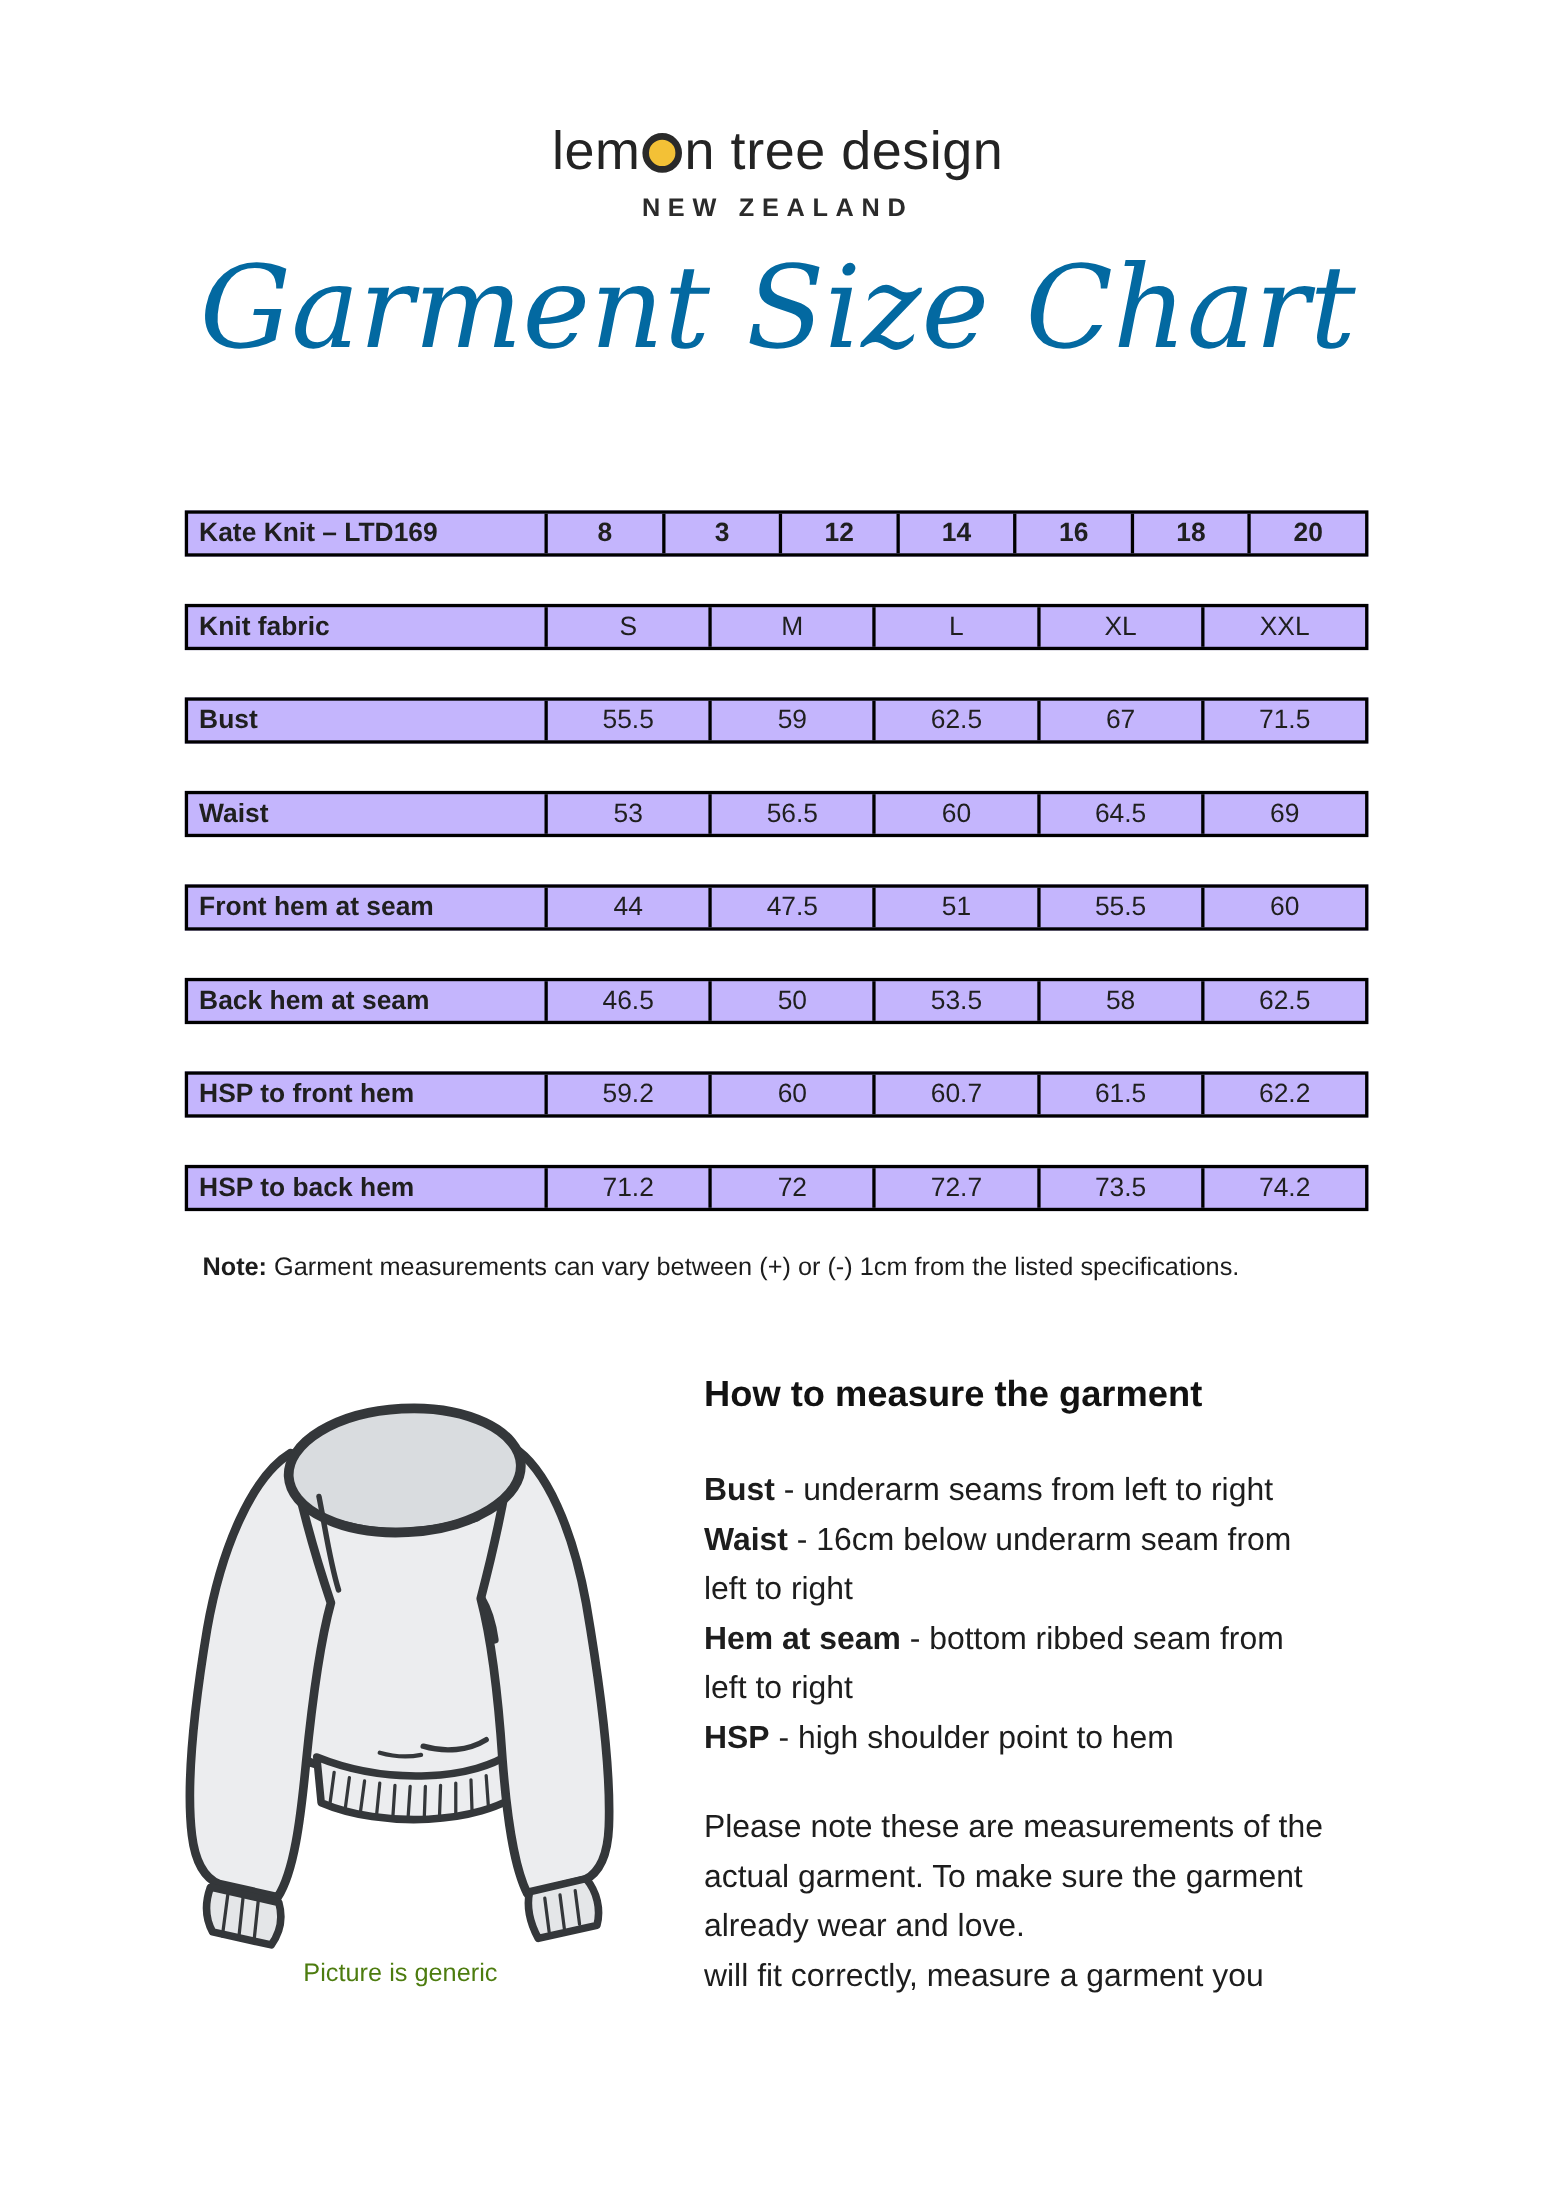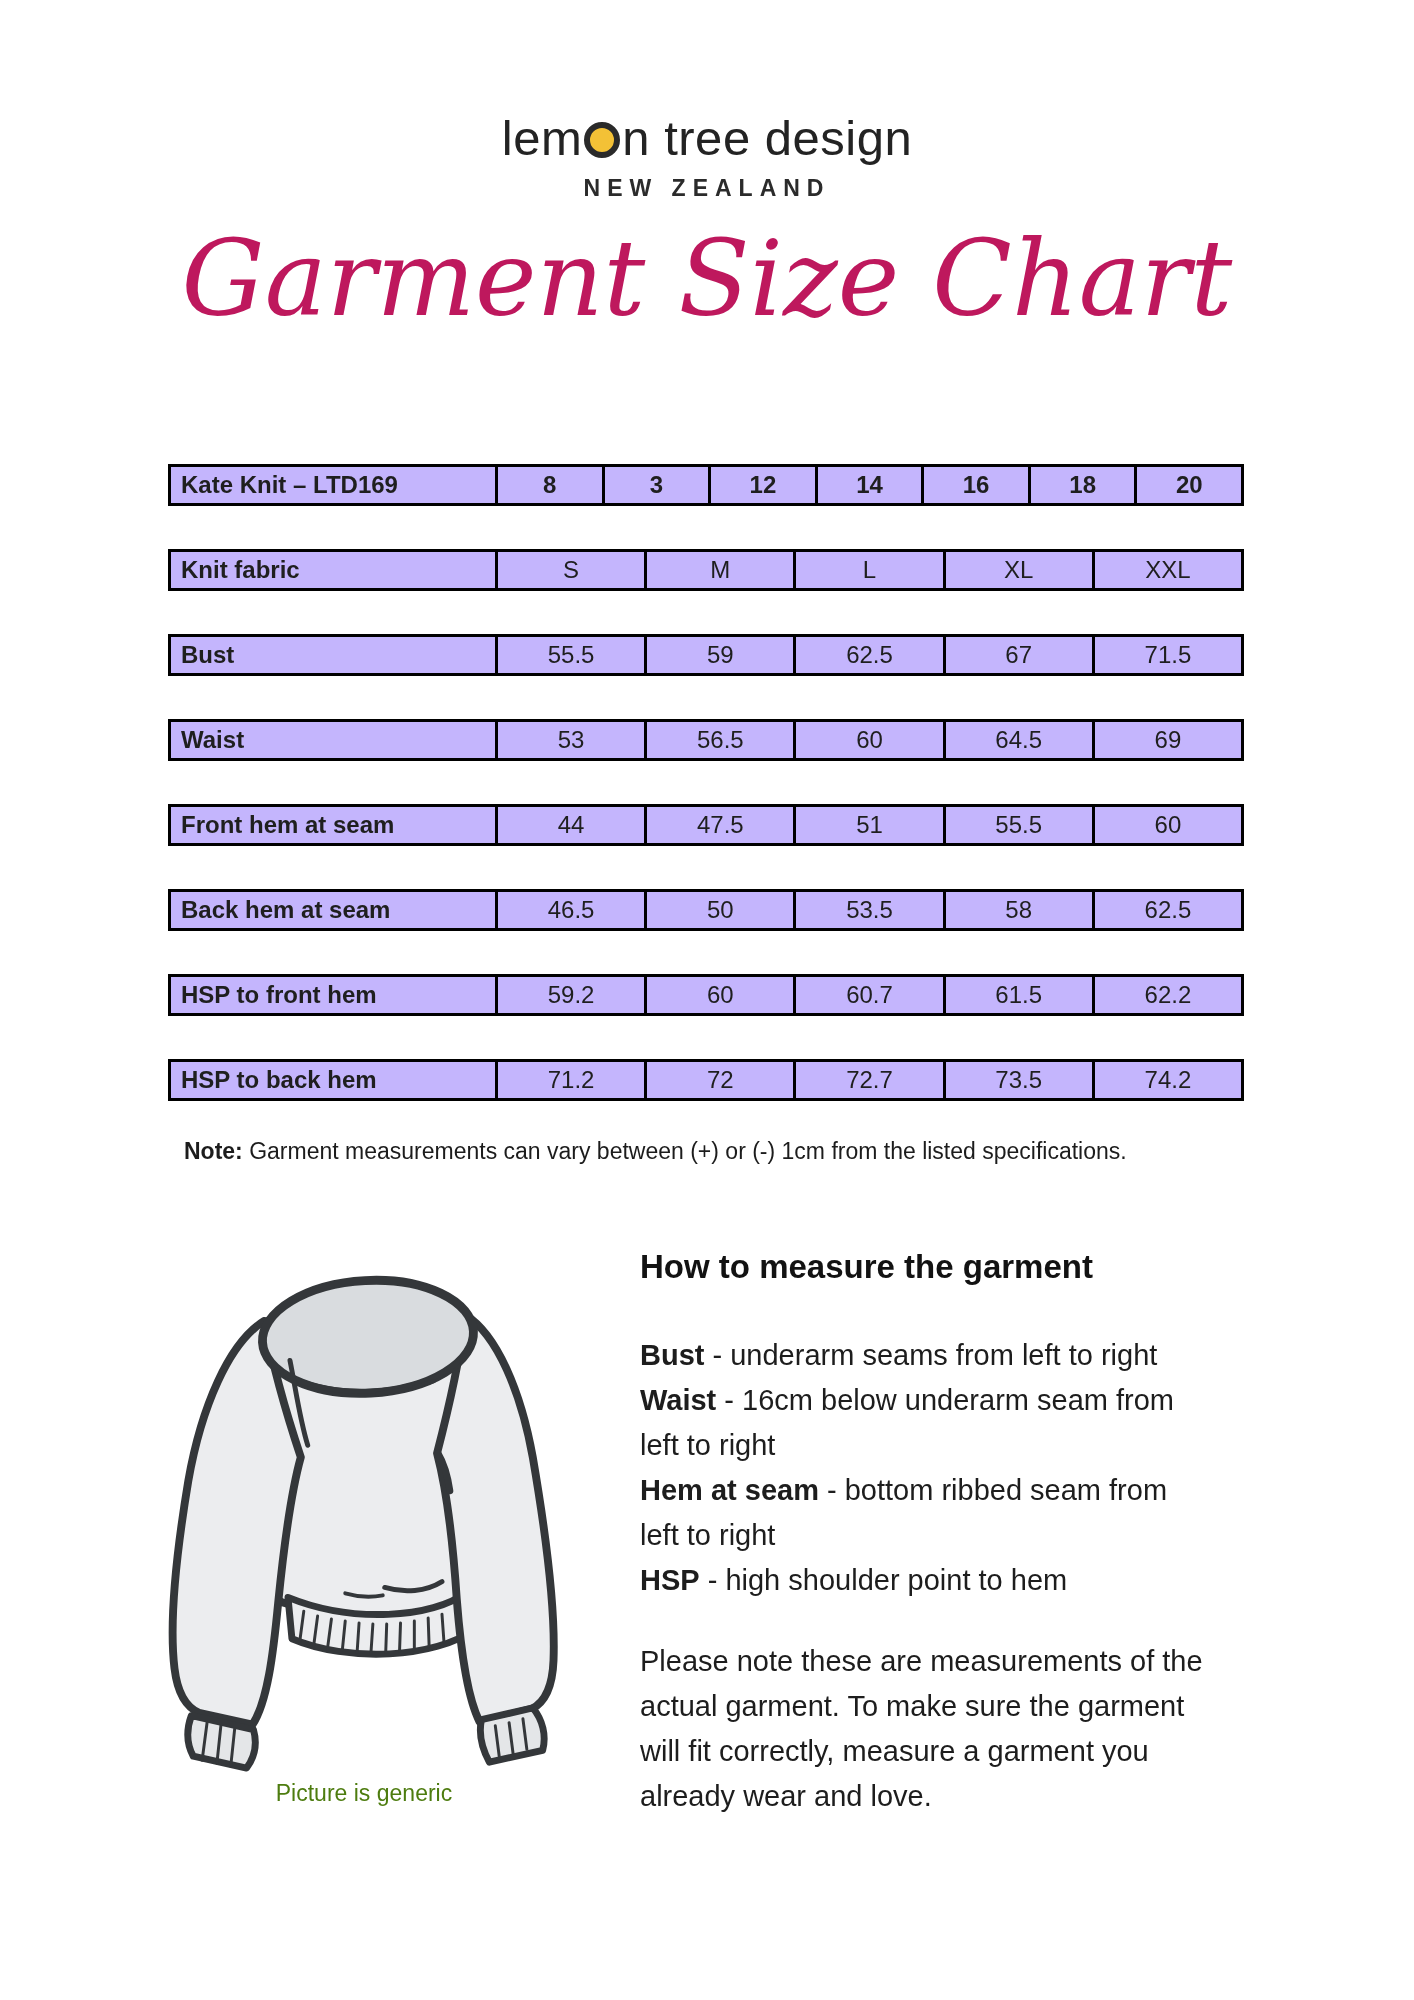--- a/index.html
+++ b/index.html
@@ -14,21 +14,21 @@
   .dot {
     display:inline-block; width:24px; height:24px; border-radius:50%;
     background:#F3C136; border:6px solid #2a2a2a; transform:translateY(3px); margin:0 2px;
   }
   .brand-sub { margin-top:9px; font-size:23px; font-weight:bold; letter-spacing:7px; color:#2b2b2b; }
 
   
   .script-title {
     position:absolute; top:218px; left:0; width:100%; margin:0; text-align:center;
     font-family:"DejaVu Serif", serif; font-style:italic; font-weight:normal;
-    font-size:104px; color:#be185d;
+    font-size:104px; color:#0369a1;
   }
 
   
   .chart { position:absolute; left:168px; top:464px; width:1076px; }
   .row {
     display:flex; box-sizing:border-box; height:42px; border:3px solid #000;
     margin-bottom:43px; background:#c4b5fd;
   }
   .row:last-child { margin-top:13px; }
   .cell { display:flex; align-items:center; justify-content:center; font-size:24px; box-sizing:border-box; }
@@ -196,18 +196,18 @@
         <div class="def-line"><span class="b">Bust</span><span> - underarm seams from left to right</span></div>
         <div class="def-line"><span class="b">Waist</span><span> - 16cm below underarm seam from</span></div>
         <div class="def-line"><span>left to right</span></div>
         <div class="def-line"><span class="b">Hem at seam</span><span> - bottom ribbed seam from</span></div>
         <div class="def-line"><span>left to right</span></div>
         <div class="def-line"><span class="b">HSP</span><span> - high shoulder point to hem</span></div>
       </div>
     <div id="howto-paragraph" class="howto-para">
         <div class="para-line">Please note these are measurements of the</div>
         <div class="para-line">actual garment. To make sure the garment</div>
+        <div class="para-line">already wear and love.</div>
         <div class="para-line">will fit correctly, measure a garment you</div>
-        <div class="para-line">already wear and love.</div>
       </div>
   </section>
 
 </div>
 
 </body></html>

